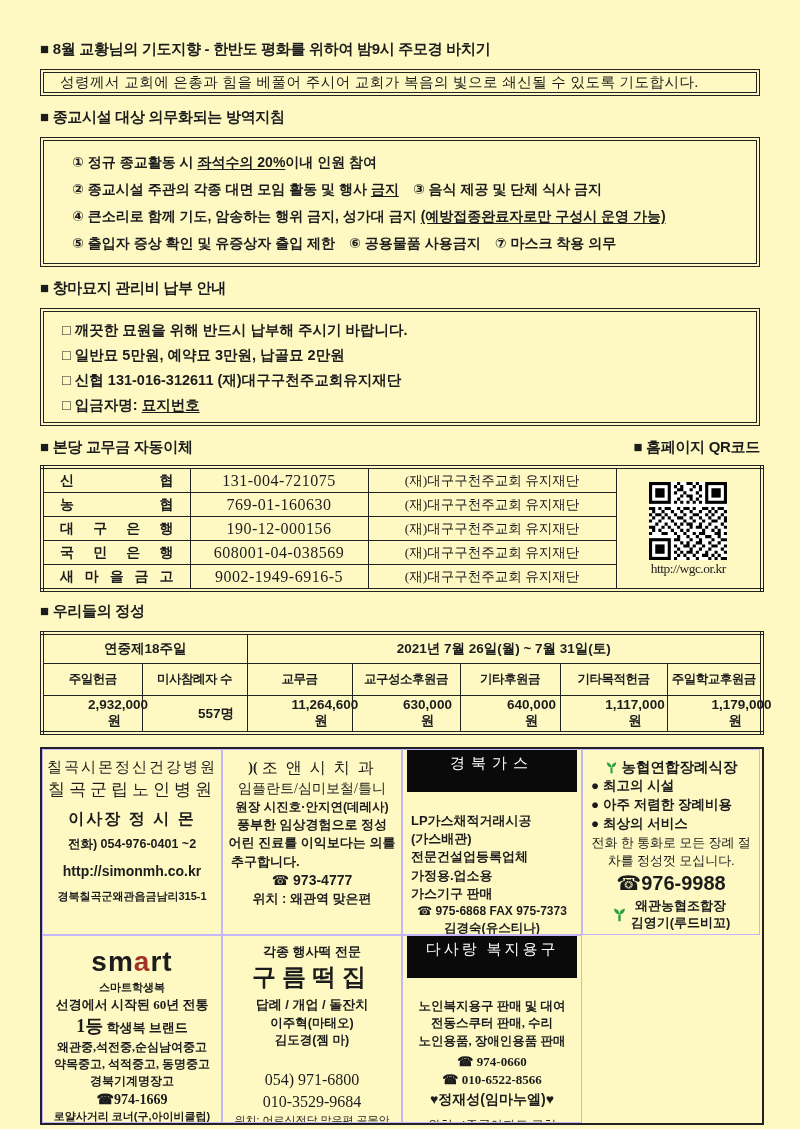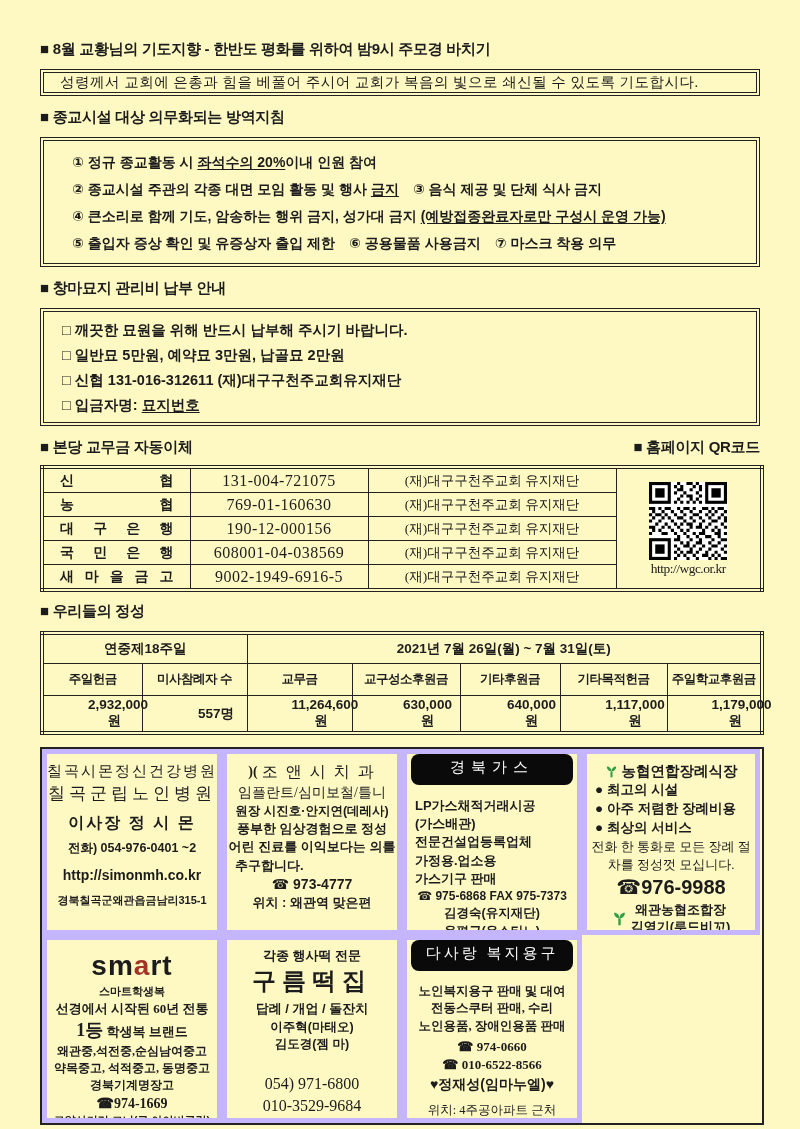--- a/index.html
+++ b/index.html
@@ -36,25 +36,25 @@
   .qrurl{font-size:13.5px;letter-spacing:-0.5px;white-space:nowrap;}
 
   .offer{width:720px;border:4px double #222;table-layout:fixed;margin:0 0 12px;}
   .offer td{border:1px solid #222;text-align:center;font-weight:bold;}
   .offer .r1 td{height:26px;font-size:13.5px;}
   .offer .r2 td{height:29px;font-size:12.5px;letter-spacing:-0.5px;}
   .offer .r3 td{height:29px;font-size:13.5px;padding-left:44px;}
 
   .adgrid{width:720px;border:2px solid #222;display:grid;
     grid-template-columns:180px 180px 180px 178px;grid-template-rows:186px 188px;margin:0 0 10px;}
-  .ad{border:5px solid #c4b5fd;overflow:hidden;display:flex;flex-direction:column;
+  .ad{border:1px solid #c4b5fd;overflow:hidden;display:flex;flex-direction:column;
     align-items:center;text-align:center;padding:7px 4px;box-sizing:border-box;}
   .ad > div{margin:1px 0;line-height:1.25;}
-  .ad-header{background:#0a0a0a;color:#fff;width:100%;margin:-7px -4px 12px !important;
-    padding:4px 0 8px;font-size:15px;letter-spacing:6px;box-sizing:content-box;border-radius:8px;}
+  .ad-header{background:#0a0a0a;color:#fff;width:100%;margin:-7px -4px 20px !important;
+    padding:4px 0 19px;font-size:15px;letter-spacing:6px;box-sizing:content-box;}
   .nowrap{white-space:nowrap;}
   .lft{align-self:flex-start;text-align:left;padding-left:4px;}.f11{font-size:11px;}
   .f12{font-size:12px;}.f125{font-size:12.5px;}.f13{font-size:13px;}
   .f135{font-size:13.5px;}.f14{font-size:14px;}.f145{font-size:14.5px;}
   .f15{font-size:15px;}.f16{font-size:16px;}.f17{font-size:17px;}
   .f20{font-size:20px;}.f24{font-size:24px;}
   .ls2{letter-spacing:2px;}.ls4{letter-spacing:4px;}.ls6{letter-spacing:6px;}
   .sprout{display:inline-block;vertical-align:-2px;}
   .smart-logo{font-weight:bold;font-size:28px;letter-spacing:1px;line-height:1;}
   .smart-a{color:#a33227;}
@@ -217,21 +217,21 @@
     </div>
 
     <div class="ad">
       <div class="ad-header se">경북가스</div>
       <div class="b f13 lft nowrap">LP가스채적거래시공</div>
       <div class="b f13 lft nowrap">(가스배관)</div>
       <div class="b f13 lft nowrap">전문건설업등록업체</div>
       <div class="b f13 lft nowrap">가정용.업소용</div>
       <div class="b f13 lft nowrap">가스기구 판매</div>
       <div class="b f12 nowrap">☎ 975-6868 FAX 975-7373</div>
-      <div class="b f125 nowrap">김경숙(유지재단)</div>
+      <div class="b f125 nowrap">김경숙(유스티나)</div>
       <div class="b f125 nowrap">윤평근(유스티노)</div>
     </div>
 
     <div class="ad">
       <div class="inline-row">
         <svg class="sprout" width="13" height="13" viewBox="0 0 10 10">
           <path d="M5 9.5V5" stroke="#2f9e44" stroke-width="1.6" fill="none"></path>
           <path d="M5 5C3 5 1.4 3.4 1.4 1.2 3.6 1.2 5 2.8 5 5Z" fill="#2f9e44"></path>
           <path d="M5 5C7 5 8.6 3.4 8.6 1.2 6.4 1.2 5 2.8 5 5Z" fill="#2f9e44"></path>
         </svg>

